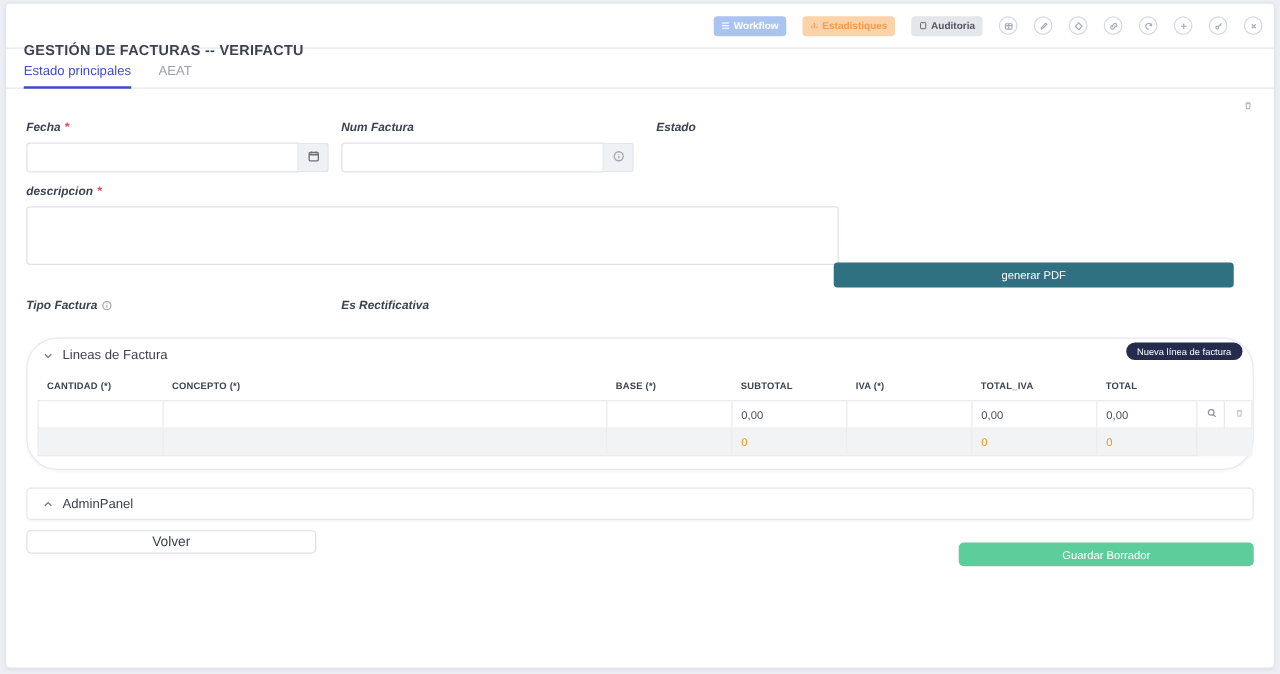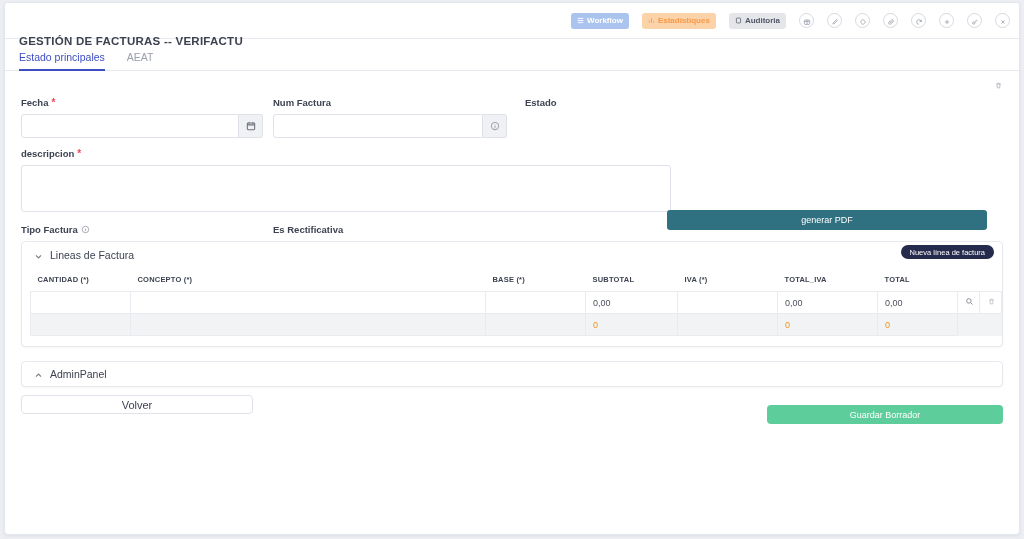--- a/index.html
+++ b/index.html
@@ -97,21 +97,21 @@
   .tiny-icon-row {
     height: 16px;
     display: flex; justify-content: flex-end; align-items: center;
   }
   .tiny-icon-row svg { width: 9px; height: 9px; stroke: #b9bcc5; fill:none; stroke-width: 1.3; }
 
   .row { display: flex; }
   .field { position: relative; }
   .lbl {
     font-size: 9.5px; font-weight: bold; color: #3d4250;
-    margin-bottom: 6px; display: flex; align-items: center; gap: 3px;
+    margin-bottom: 6px; display: flex; align-items: center; gap: 3px; font-style: italic;
   }
   .req { color: #f0465a; font-size: 10px; line-height: 1; }
   .info-i { width: 9px; height: 9px; }
   .info-i svg { width: 9px; height: 9px; stroke:#a3a7b2; fill:none; stroke-width:1.3; }
 
   .input-wrap { display: flex; }
   .inp {
     height: 24px;
     border: 1px solid #dfe2e8;
     border-radius: 3px 0 0 3px;
@@ -417,41 +417,41 @@
       <div class="field">
         <div class="lbl">
           <span>descripcion</span>
           <span class="req">*</span>
         </div>
         <textarea class="desc" placeholder="" style=""></textarea>
       </div>
       <button class="btn-pdf">generar PDF</button>
     </div>
 
-    <div class="row" style="margin-top:8px;">
+    <div class="row" style="margin-top:22px;">
       <div class="field" style="width:252px;">
         <div class="lbl">
           <span>Tipo Factura</span>
           <span class="info-i">
             <svg viewBox="0 0 12 12">
                 <circle cx="6" cy="6" r="4.3"></circle>
                 <path d="M6 5.4v2.6M6 4.1v.5"></path>
               </svg>
           </span>
         </div>
       </div>
 
       <div class="field" style="width:252px;">
         <div class="lbl">
           <span>Es Rectificativa</span>
         </div>
       </div>
     </div>
 
-    <div class="panel" style="">
+    <div class="panel" style="margin-top:14px;border-radius:25px;">
       <div class="panel-head">
         <span class="chev">
           <svg viewBox="0 0 12 12">
               <path d="M2.6 4.5L6 7.9l3.4-3.4"></path>
             </svg>
         </span>
         <span>Lineas de Factura</span>
         <button class="btn-newline">Nueva línea de factura</button>
       </div>
 

